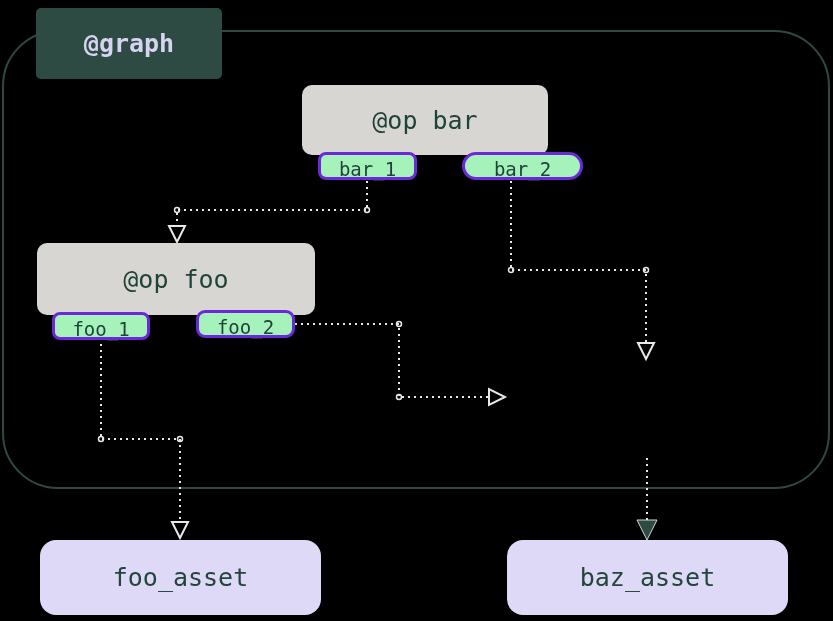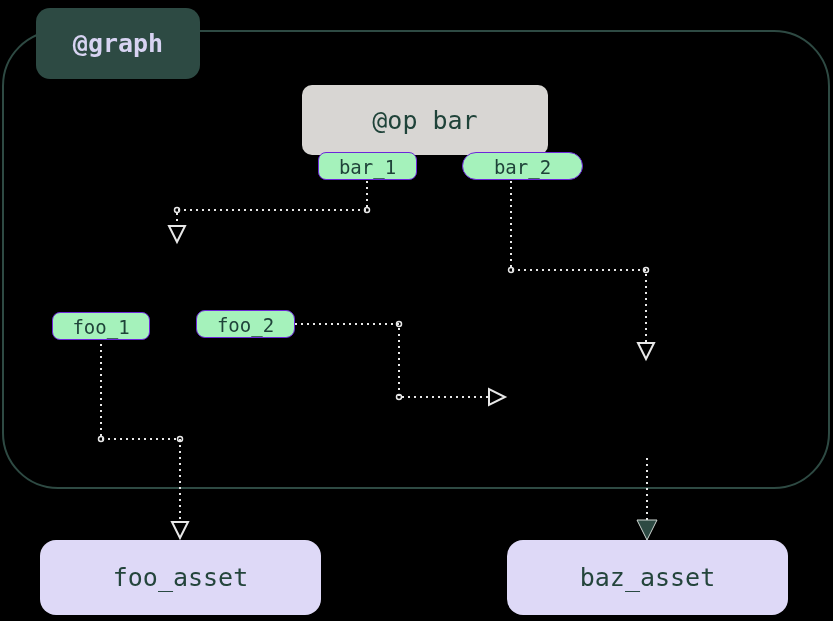--- a/index.html
+++ b/index.html
@@ -30,24 +30,24 @@
     position: absolute;
     left: 0;
     top: 0;
     z-index: 2;
     pointer-events: none;
   }
   .graph-label {
     position: absolute;
     left: 36px;
     top: 8px;
-    width: 164px;
+    width: 186px;
     height: 71px;
     background: #2d4a43;
-    border-radius: 14px;
+    border-radius: 5px;
     display: flex;
     align-items: center;
     justify-content: center;
     color: #d7d3f2;
     font-size: 25px;
     font-weight: bold;
     z-index: 3;
   }
   .op-node {
     position: absolute;
@@ -59,21 +59,21 @@
     color: #1f4339;
     font-size: 25px;
     z-index: 3;
   }
   .out-tag {
     position: absolute;
     height: 28px;
     line-height: 28px;
     text-align: center;
     background: #a5f2bb;
-    border: 1px solid #6d28d9;
+    border: 3px solid #6d28d9;
     border-radius: 8px;
     box-sizing: border-box;
     color: #1f4339;
     font-size: 19px;
     z-index: 4;
   }
   .asset-node {
     position: absolute;
     top: 540px;
     width: 281px;
@@ -123,20 +123,23 @@
   </svg>
 
   <div class="graph-label">@graph</div>
 
   <div class="op-node" style="left:302px; top:85px; width:246px; height:70px;">
     <span>@op bar</span>
   </div>
   <div class="out-tag" style="left:318px; top:152px; width:99px;">bar_1</div>
   <div class="out-tag" style="left:462px; top:152px; width:121px;border-radius:14px;">bar_2</div>
 
+  <div class="op-node" style="left:37px; top:243px; width:278px; height:72px;">
+    <span>@op foo</span>
+  </div>
   <div class="out-tag" style="left:52px; top:312px; width:98px;">foo_1</div>
   <div class="out-tag" style="left:196px; top:310px; width:99px;border-radius:9px;">foo_2</div>
 
 
   <div class="asset-node" style="left:507px;">
     <span>baz_asset</span>
   </div>
   <div class="asset-node" style="left:40px;">
     <span>foo_asset</span>
   </div>

